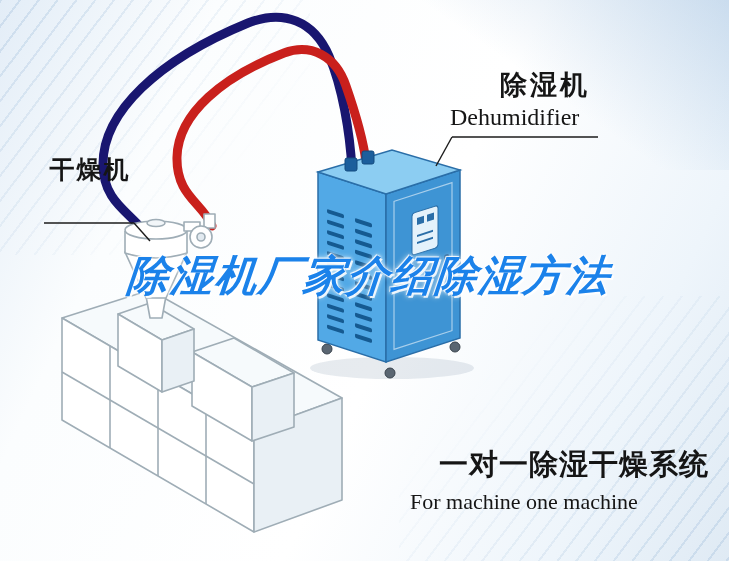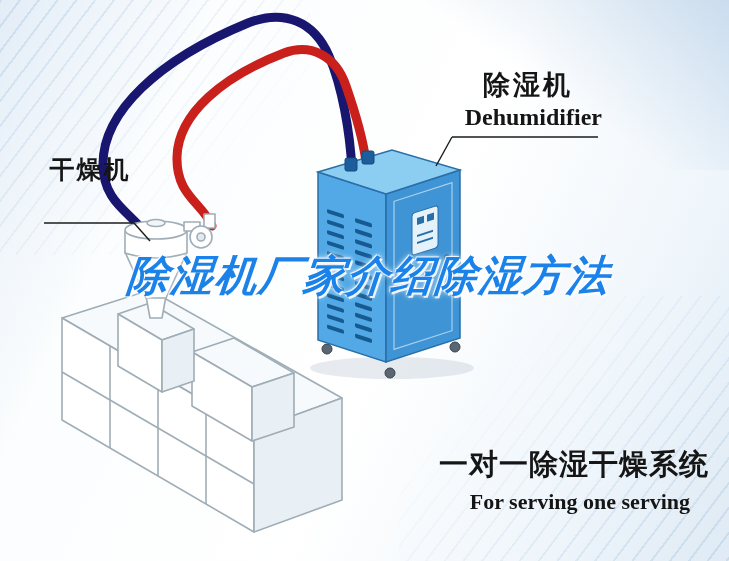--- a/index.html
+++ b/index.html
@@ -22,21 +22,21 @@
     -webkit-mask-image: linear-gradient(315deg,#000 8%, transparent 72%);
             mask-image: linear-gradient(315deg,#000 8%, transparent 72%);
   }
   .corner.tr {
     right:0; top:0; width:320px; height:170px;
     background: linear-gradient(215deg, rgba(135,175,215,0.38), rgba(135,175,215,0) 55%);
   }
   svg.scene { position:absolute; inset:0; }
   .txt { position:absolute; color:#151515; line-height:1.15; }
   .zh { font-weight:700; text-align:center; letter-spacing:3px; }
-  .en { font-family:"Liberation Serif", serif; text-align:right; font-weight:700; }
+  .en { font-family:"Liberation Serif", serif; text-align:left; font-weight:400; }
   .headline {
     font-weight:700; font-style:italic; text-align:center; white-space:nowrap;
     transform: skewX(-5deg); letter-spacing:2px;
     text-shadow: 0 0 3px #fff, 0 0 6px #fff, 2px 2px 0 rgba(255,255,255,0.85), -1px -1px 0 rgba(255,255,255,0.8);
   }
 </style>
 </head>
 <body>
 
 <div class="stage">
@@ -133,23 +133,23 @@
     </g>
 
     <g stroke="#1b1b1b" stroke-width="1.4">
       <line x1="452" y1="137" x2="598" y2="137"></line>
       <line x1="452" y1="137" x2="436" y2="166"></line>
       <line x1="44" y1="223" x2="134" y2="223"></line>
       <line x1="134" y1="223" x2="150" y2="241"></line>
     </g>
   </svg>
 
-  <div class="txt zh" style="left:455px; top:70px; width:146px; font-size:27px;">除湿机</div>
+  <div class="txt zh" style="left:472px; top:70px; width:146px; font-size:27px;">除湿机</div>
   <div class="txt en" style="left:450px; top:104px; width:152px; font-size:24px;">Dehumidifier</div>
 
   <div class="txt zh" style="left:42px; top:155px; width:96px; font-size:25px; letter-spacing:2px;">干燥机</div>
 
   <div class="txt headline" style="left: 104px; top: 252px; width: 530px; font-size: 42px; color: rgb(27, 130, 234);">除湿机厂家介绍除湿方法</div>
 
   <div class="txt zh" style="left:434px; top:448px; width:280px; font-size:29px; letter-spacing:1px;">一对一除湿干燥系统</div>
-  <div class="txt en" style="left:410px; top:489px; width:280px; font-size:22px;">For serving one serving</div>
+  <div class="txt en" style="left:410px; top:489px; width:280px; font-size:22px;">For machine one machine</div>
 
 </div>
 
 </body></html>

